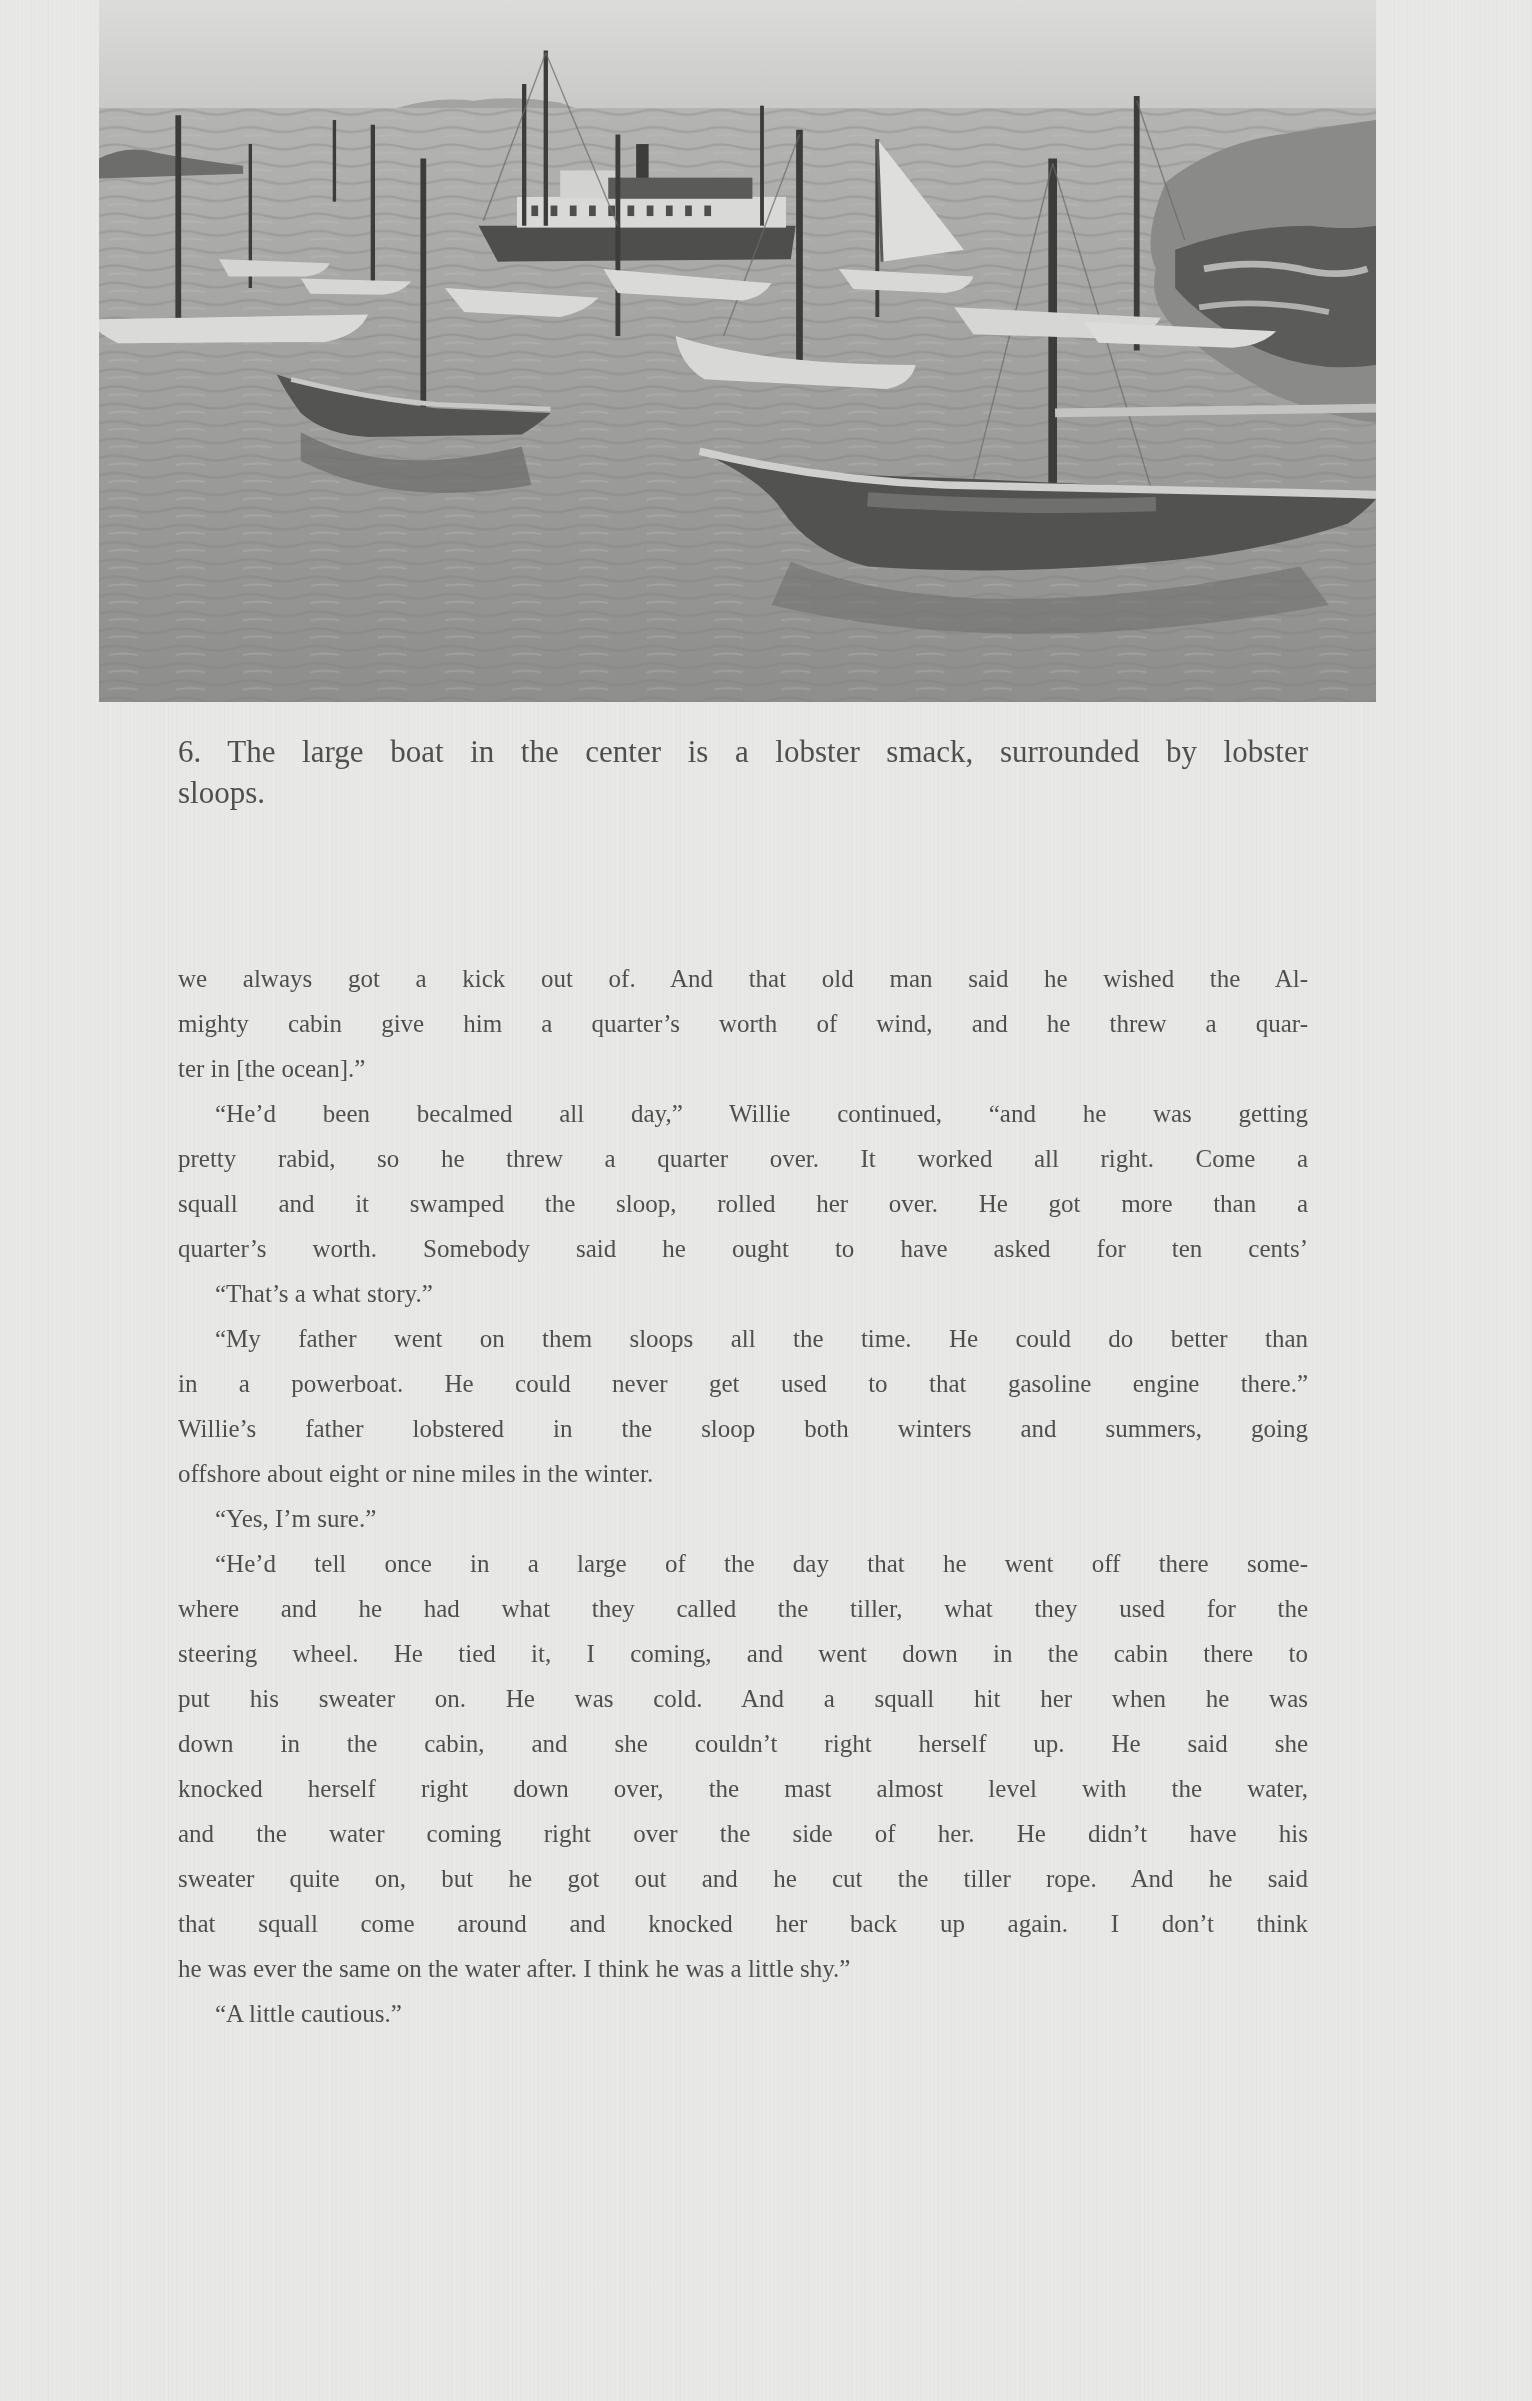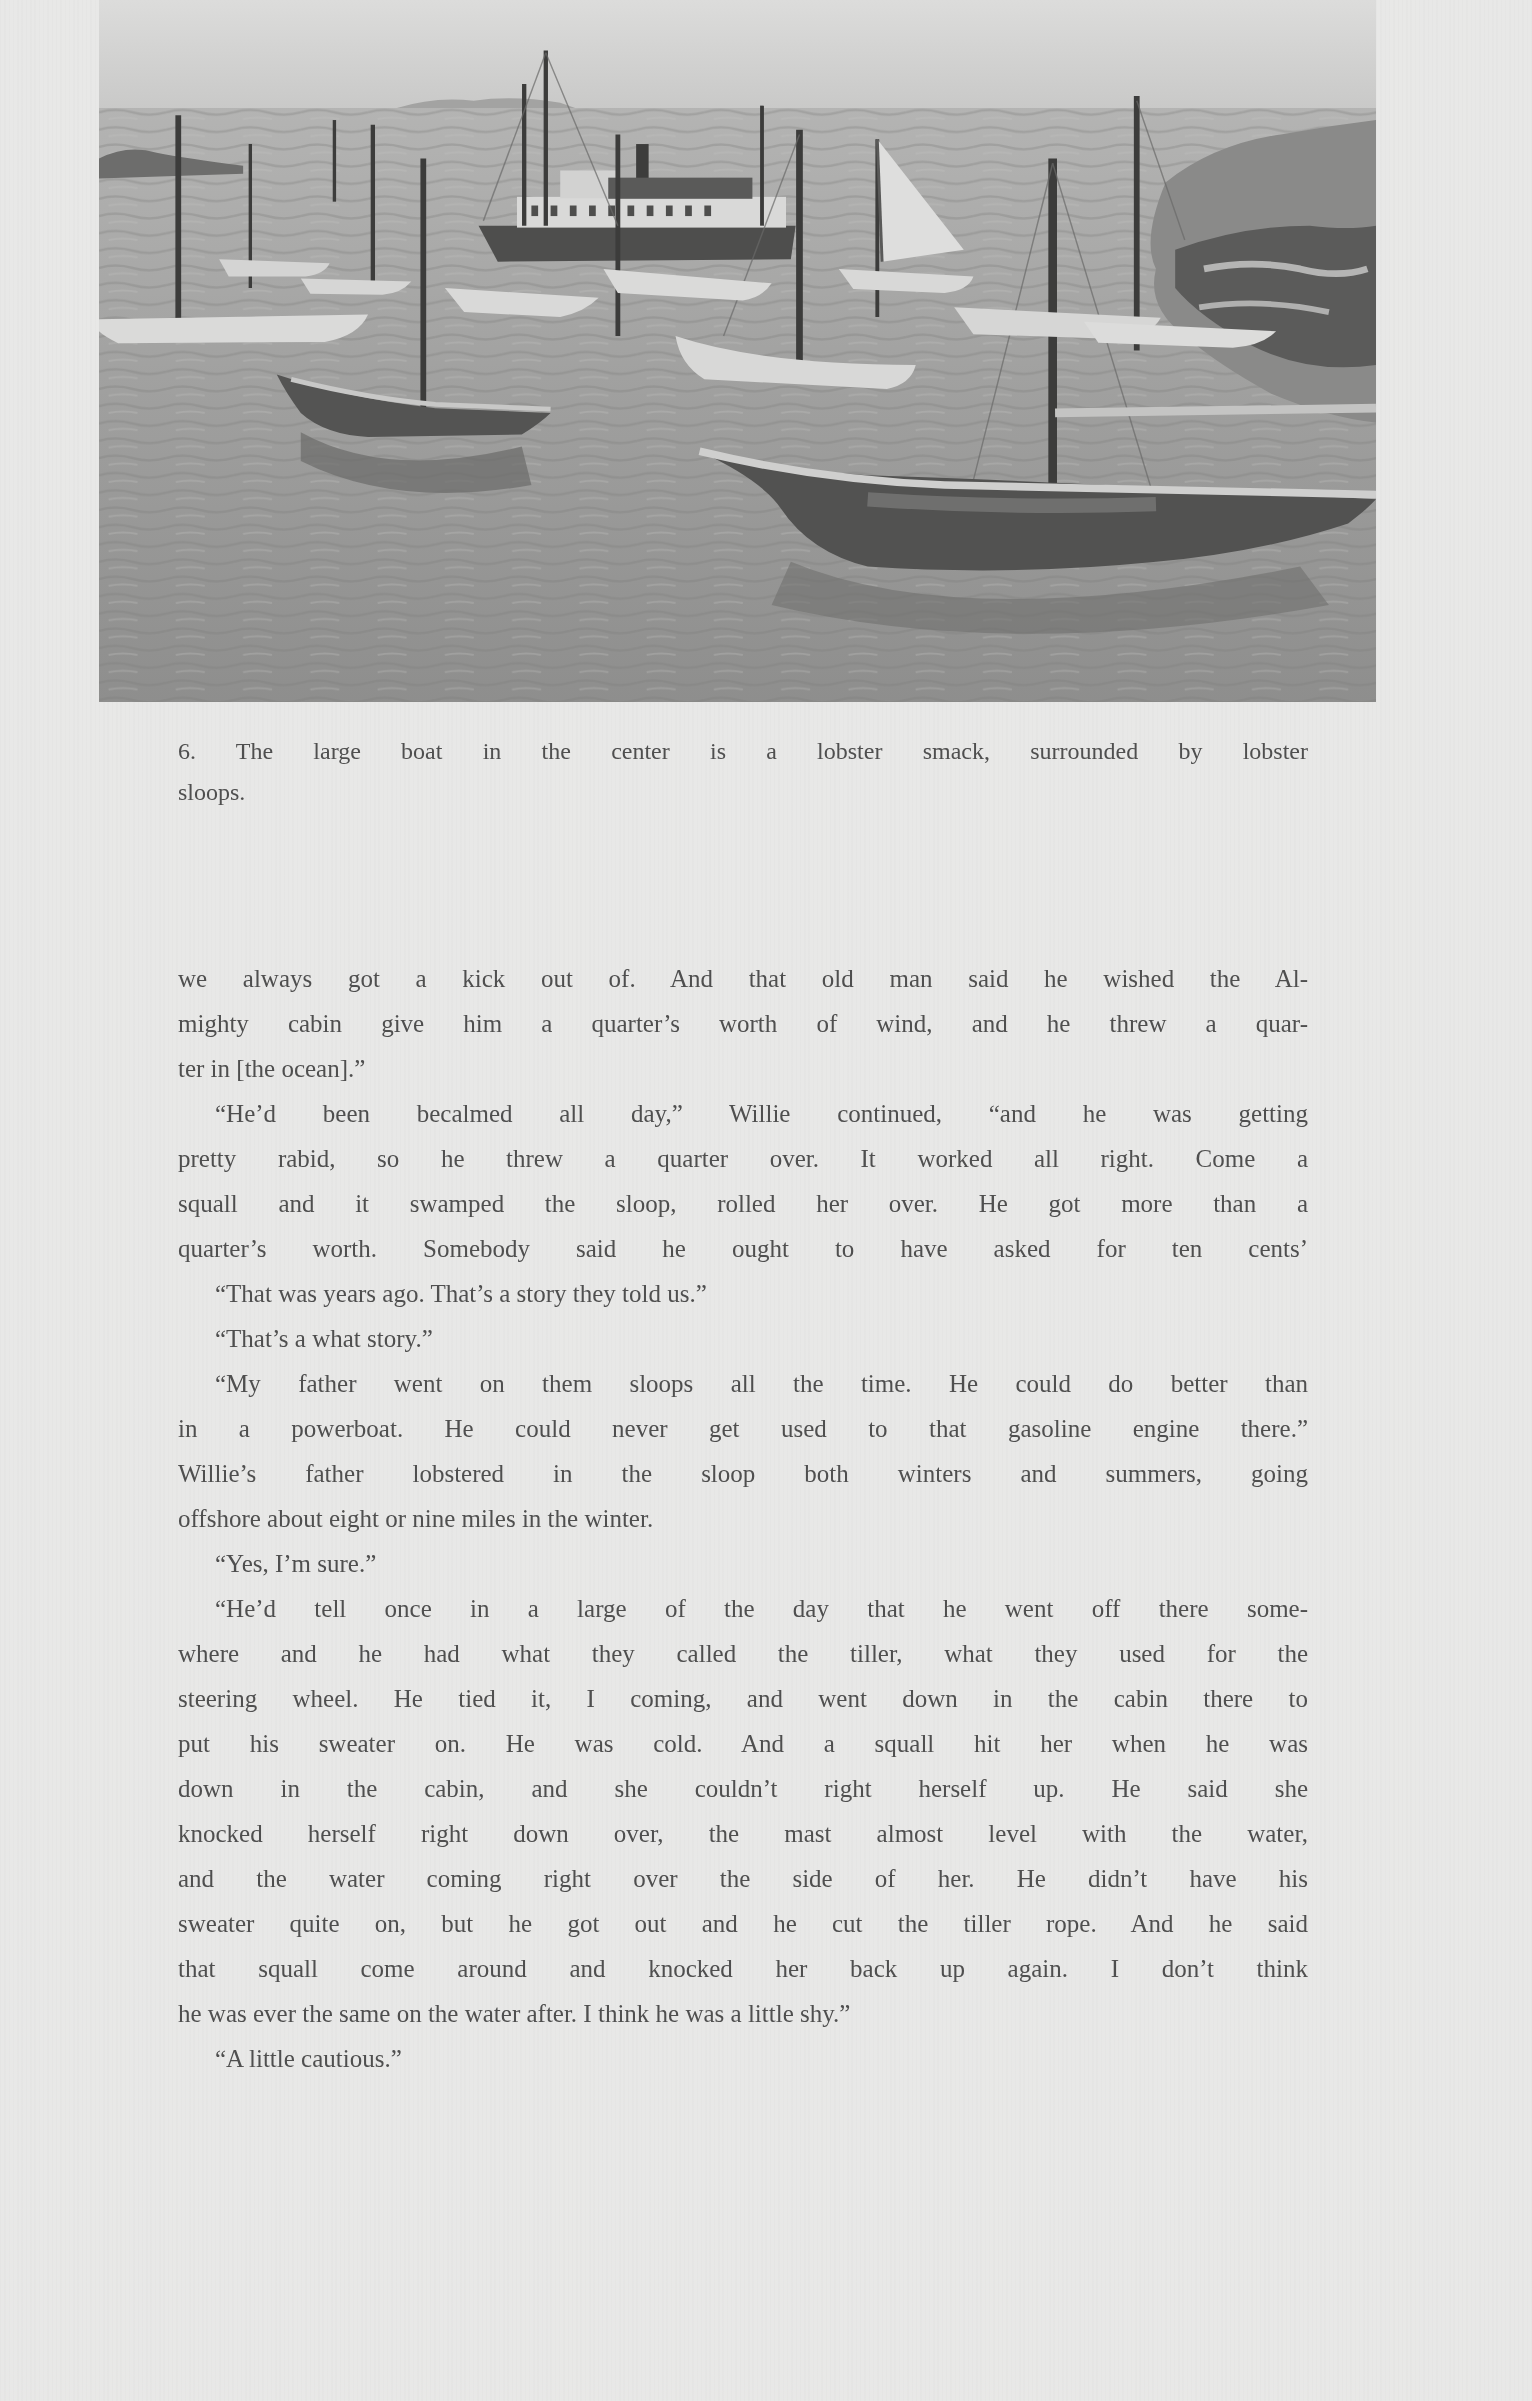--- a/index.html
+++ b/index.html
@@ -34,21 +34,21 @@
   .photo svg {
     display: block;
     width: 100%;
     height: 100%;
   }
   .caption {
     position: absolute;
     left: 178px;
     top: 731px;
     width: 1130px;
-    font-size: 24px;
+    font-size: 31px;
     line-height: 41px;
   }
   .body-text {
     position: absolute;
     left: 178px;
     top: 956px;
     width: 1130px;
     font-size: 25px;
     line-height: 45px;
   }
@@ -188,23 +188,20 @@
     <span class="line">mighty cabin give him a quarter’s worth of wind, and he threw a quar-</span>
     <span class="line last">ter in [the ocean].”</span>
   </div>
   <div>
     <span class="line indent">“He’d been becalmed all day,” Willie continued, “and he was getting</span>
     <span class="line">pretty rabid, so he threw a quarter over. It worked all right. Come a</span>
     <span class="line">squall and it swamped the sloop, rolled her over. He got more than a</span>
     <span class="line">quarter’s worth. Somebody said he ought to have asked for ten cents’</span>
   </div>
   <div>
-    <span class="line indent last">“That was years ago. That’s a story they told us.”</span>
-  </div>
-  <div>
     <span class="line indent last">“That’s a what story.”</span>
   </div>
   <div>
     <span class="line indent">“My father went on them sloops all the time. He could do better than</span>
     <span class="line">in a powerboat. He could never get used to that gasoline engine there.”</span>
     <span class="line">Willie’s father lobstered in the sloop both winters and summers, going</span>
     <span class="line last">offshore about eight or nine miles in the winter.</span>
   </div>
   <div>
     <span class="line indent last">“Yes, I’m sure.”</span>

